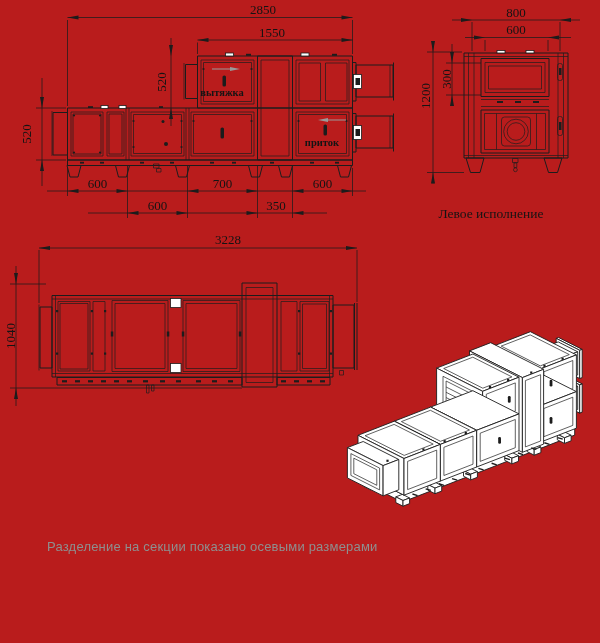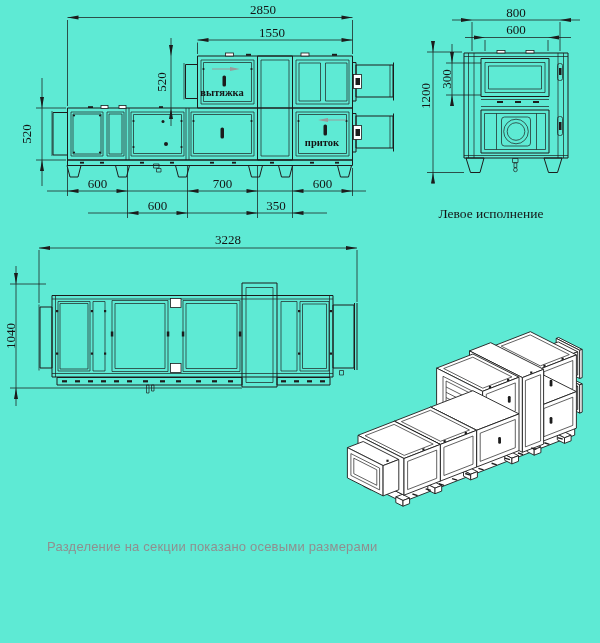--- a/index.html
+++ b/index.html
@@ -1,16 +1,16 @@
 <!DOCTYPE html>
 <html style="--line: #1c1c1c; --note: #8f8f8f; --flow: #9a9a9a;"><head>
 <meta charset="utf-8">
 <style>
   html,body{margin:0;padding:0;background:#fff;}
-  #canvas{position:relative;width:600px;height:643px;background:#5eead4;overflow:hidden;
+  #canvas{position:relative;width:600px;height:643px;background:#b91c1c;overflow:hidden;
           font-family:"Liberation Serif",serif;}
   svg{position:absolute;left:0;top:0;}
   .ln{fill:none;stroke:var(--line,#1c1c1c);stroke-width:1;stroke-linejoin:round;}
   .tn{fill:none;stroke:var(--line,#1c1c1c);stroke-width:.7;stroke-linejoin:round;}
   .dim{fill:none;stroke:var(--line,#1c1c1c);stroke-width:.75;}
   .ah{fill:var(--line,#1c1c1c);stroke:none;}
   .blk{fill:var(--line,#1c1c1c);stroke:none;}
   .wt{fill:#fff;stroke:var(--line,#1c1c1c);stroke-width:.8;}
   .flow{stroke:var(--flow,#9a9a9a);stroke-width:1;fill:none;}
   .flowh{fill:var(--flow,#9a9a9a);stroke:none;}

